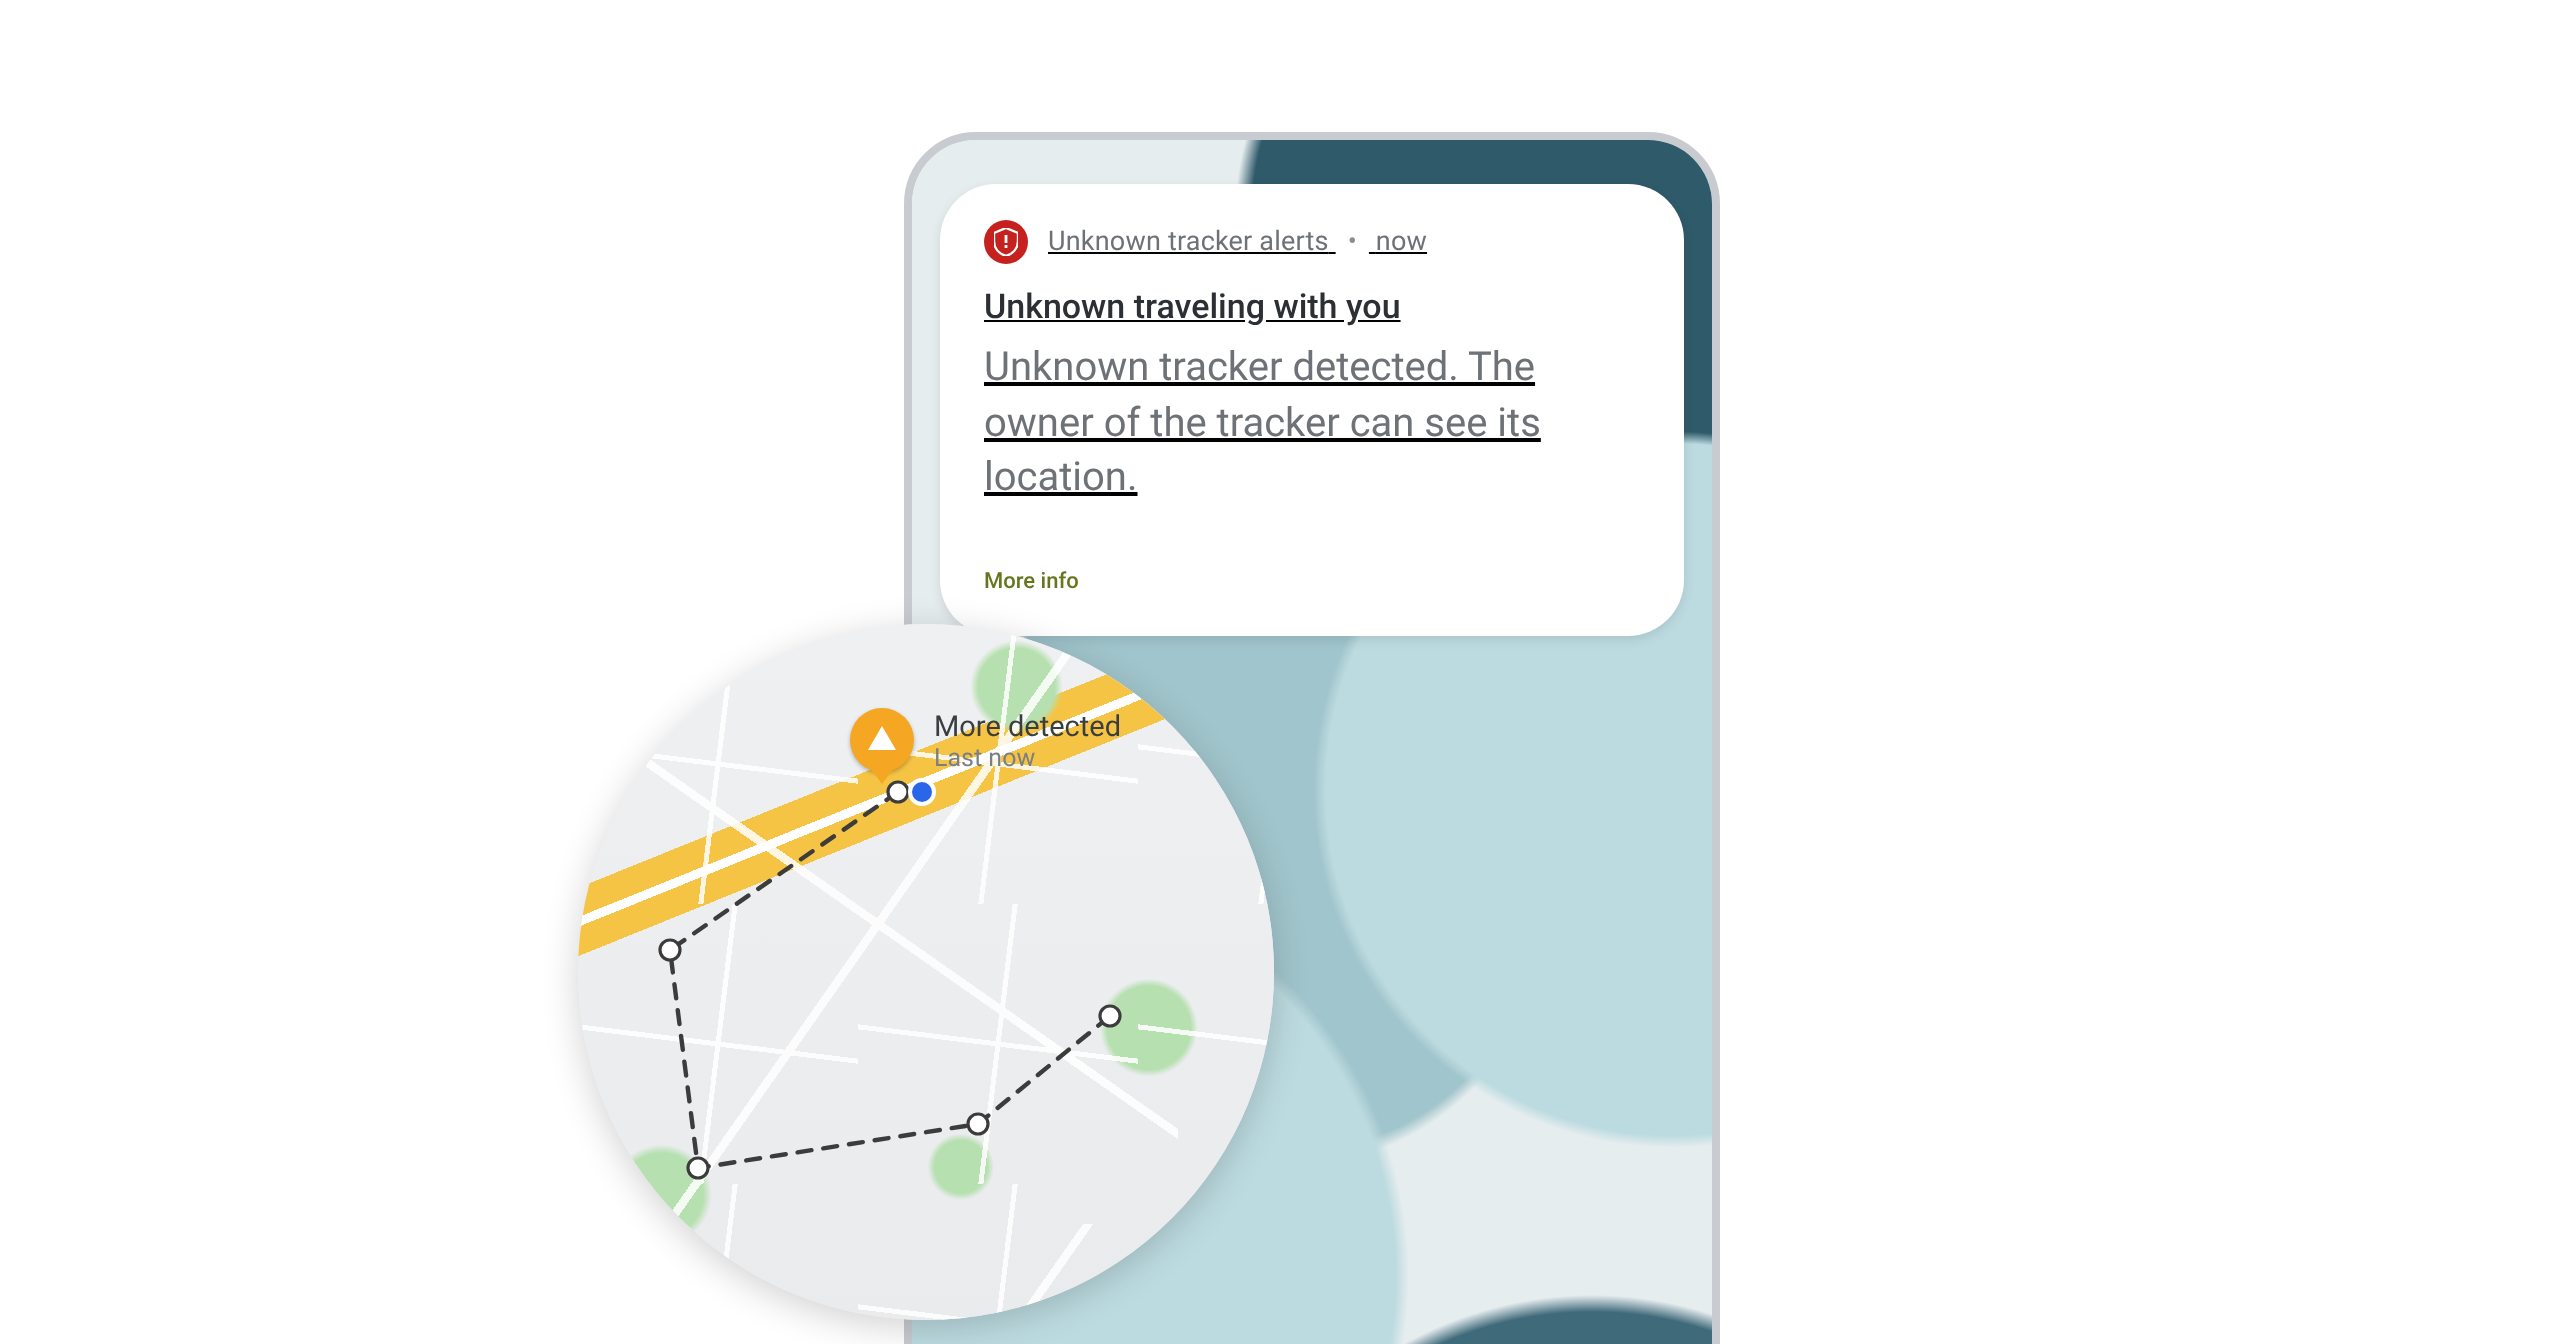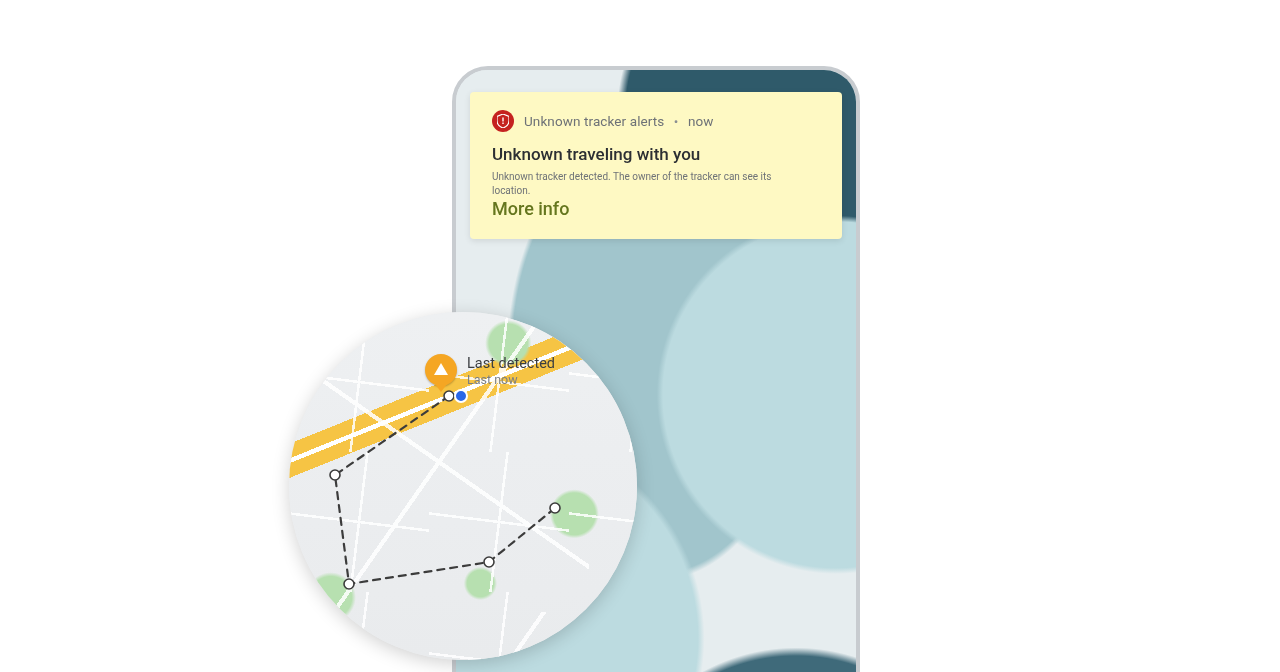--- a/index.html
+++ b/index.html
@@ -39,25 +39,26 @@
       radial-gradient(circle at 80% 5%, #2f5a6a 0%, #2f5a6a 18%, transparent 19%),
       linear-gradient(#e6edef, #e6edef);
   }
 
   
   .notif {
     position: absolute;
     left: 14px;
     right: 14px;
     top: 22px;
-    background: #fef9c3;
-    border-radius: 4px;
+    background: #ffffff;
+    border-radius: 28px;
     box-shadow: 0 2px 6px rgba(0,0,0,0.10);
     padding: 18px 22px 20px 22px;
     box-sizing: border-box;
+    text-decoration: underline;
   }
   .notif-header {
     display: flex;
     align-items: center;
     gap: 10px;
     margin-bottom: 12px;
   }
   .app-icon {
     width: 22px;
     height: 22px;
@@ -79,27 +80,28 @@
     margin: 0 6px;
     color: #8a8e92;
   }
   .notif-title {
     font-size: 17px;
     font-weight: 500;
     color: #2c2f33;
     margin-bottom: 6px;
   }
   .notif-body {
-    font-size: 10px;
+    font-size: 20px;
     line-height: 1.38;
     color: #6e7277;
+    margin-bottom: 26px;
     max-width: 310px;
   }
   .notif-action {
-    font-size: 18px;
+    font-size: 11px;
     font-weight: 500;
     color: #65761e;
     cursor: pointer;
     display: inline-block;
   }
 
   
   .map-circle {
     position: absolute;
     left: 289px;
@@ -237,16 +239,16 @@
     <circle class="path-node" cx="266" cy="196" r="5"></circle>
     <circle class="path-node" cx="160" cy="84" r="5"></circle>
     <circle class="current-dot" cx="172" cy="84" r="6"></circle>
   </svg>
 
   <div class="warn-pin">
     <div class="warn-tri"></div>
   </div>
 
   <div class="map-label">
-    <div class="l1">Last detected</div>
+    <div class="l1">More detected</div>
     <div class="l2">Last now</div>
   </div>
 </div>
 
 </body></html>

